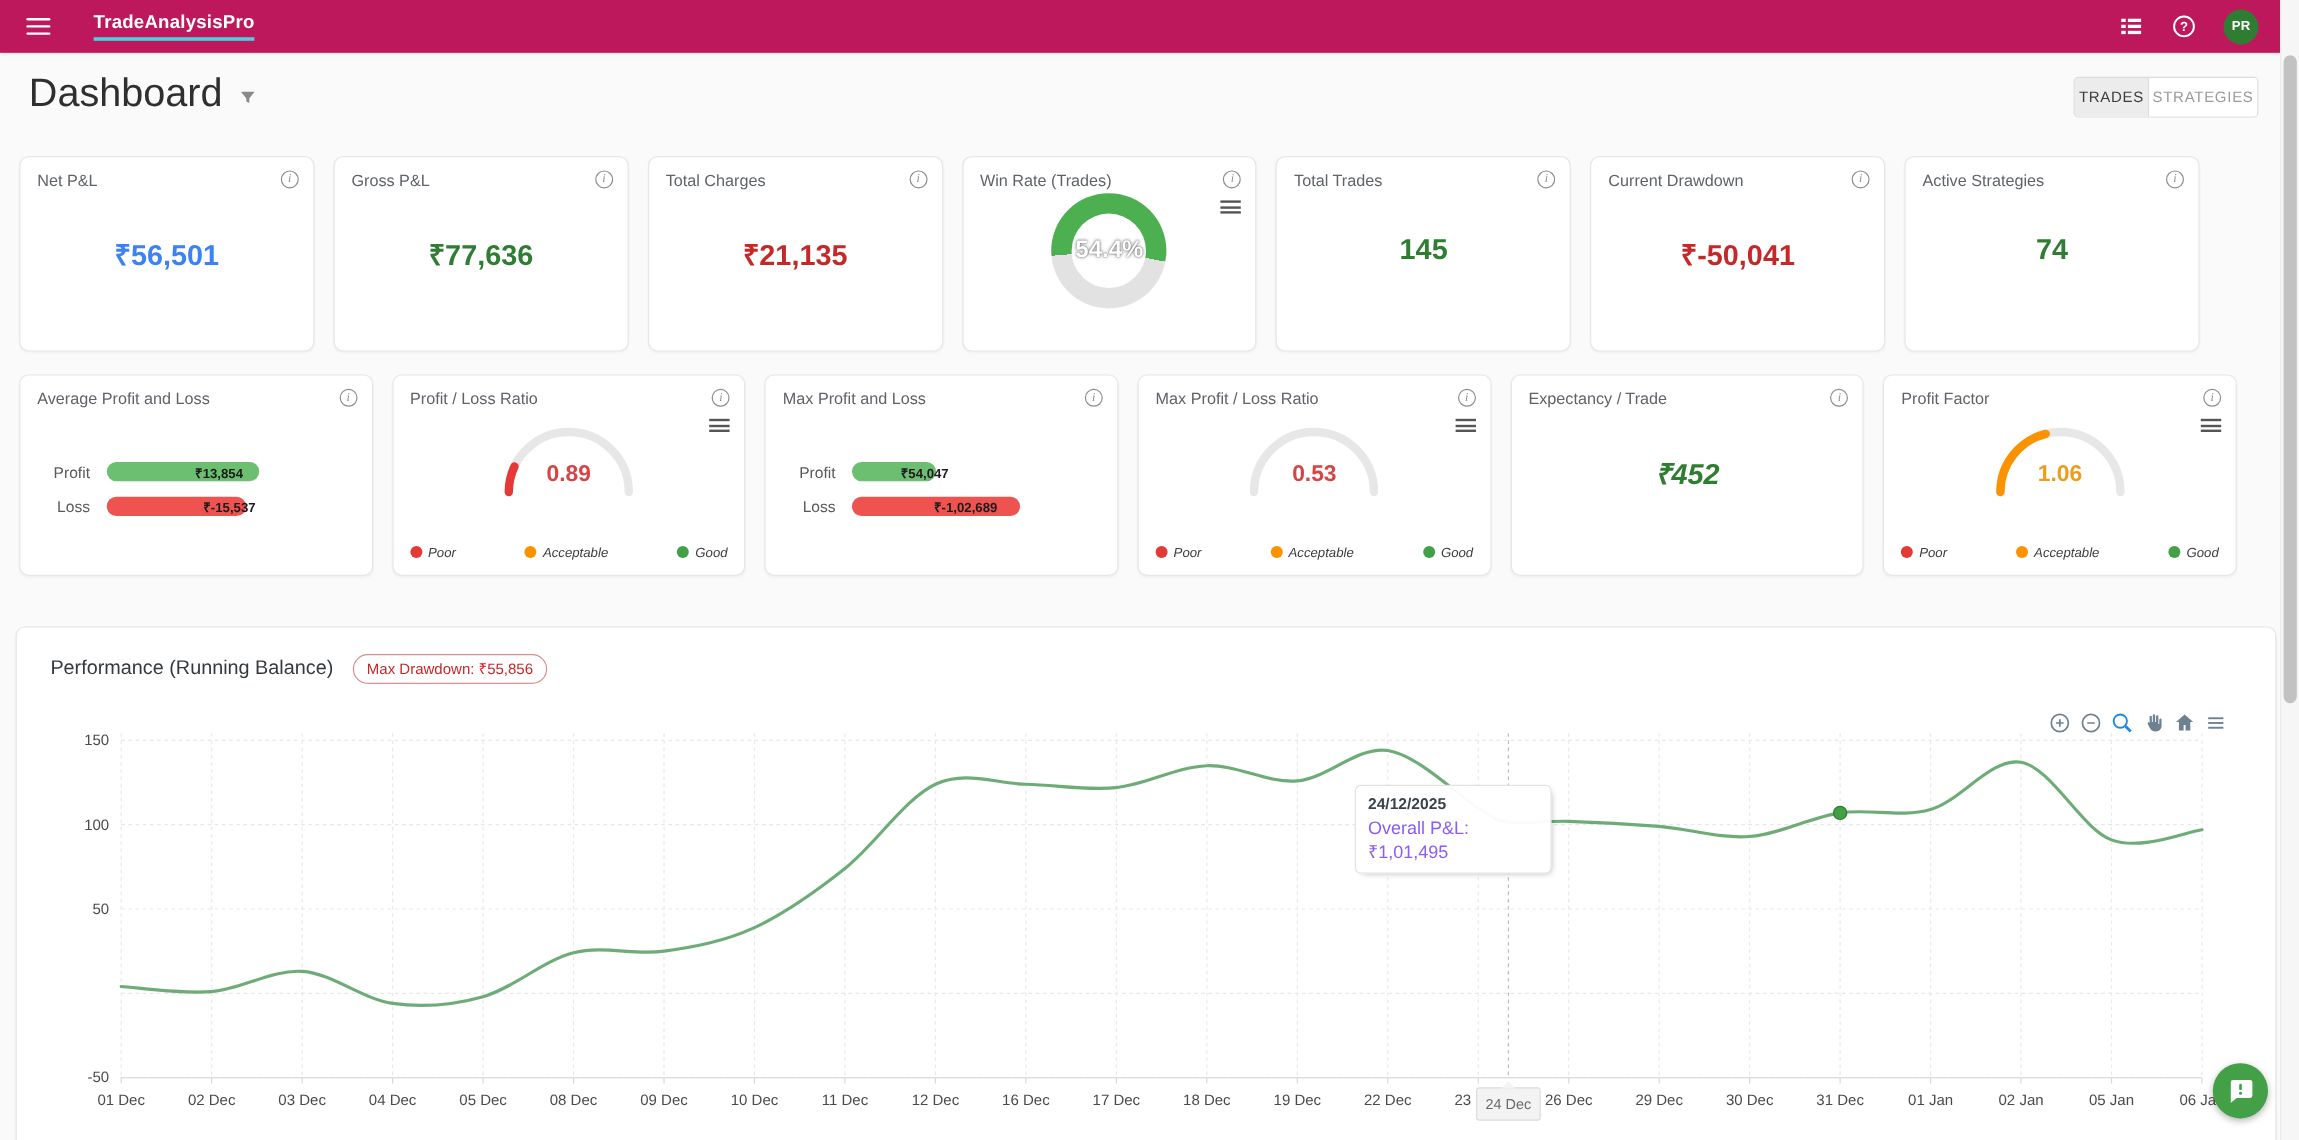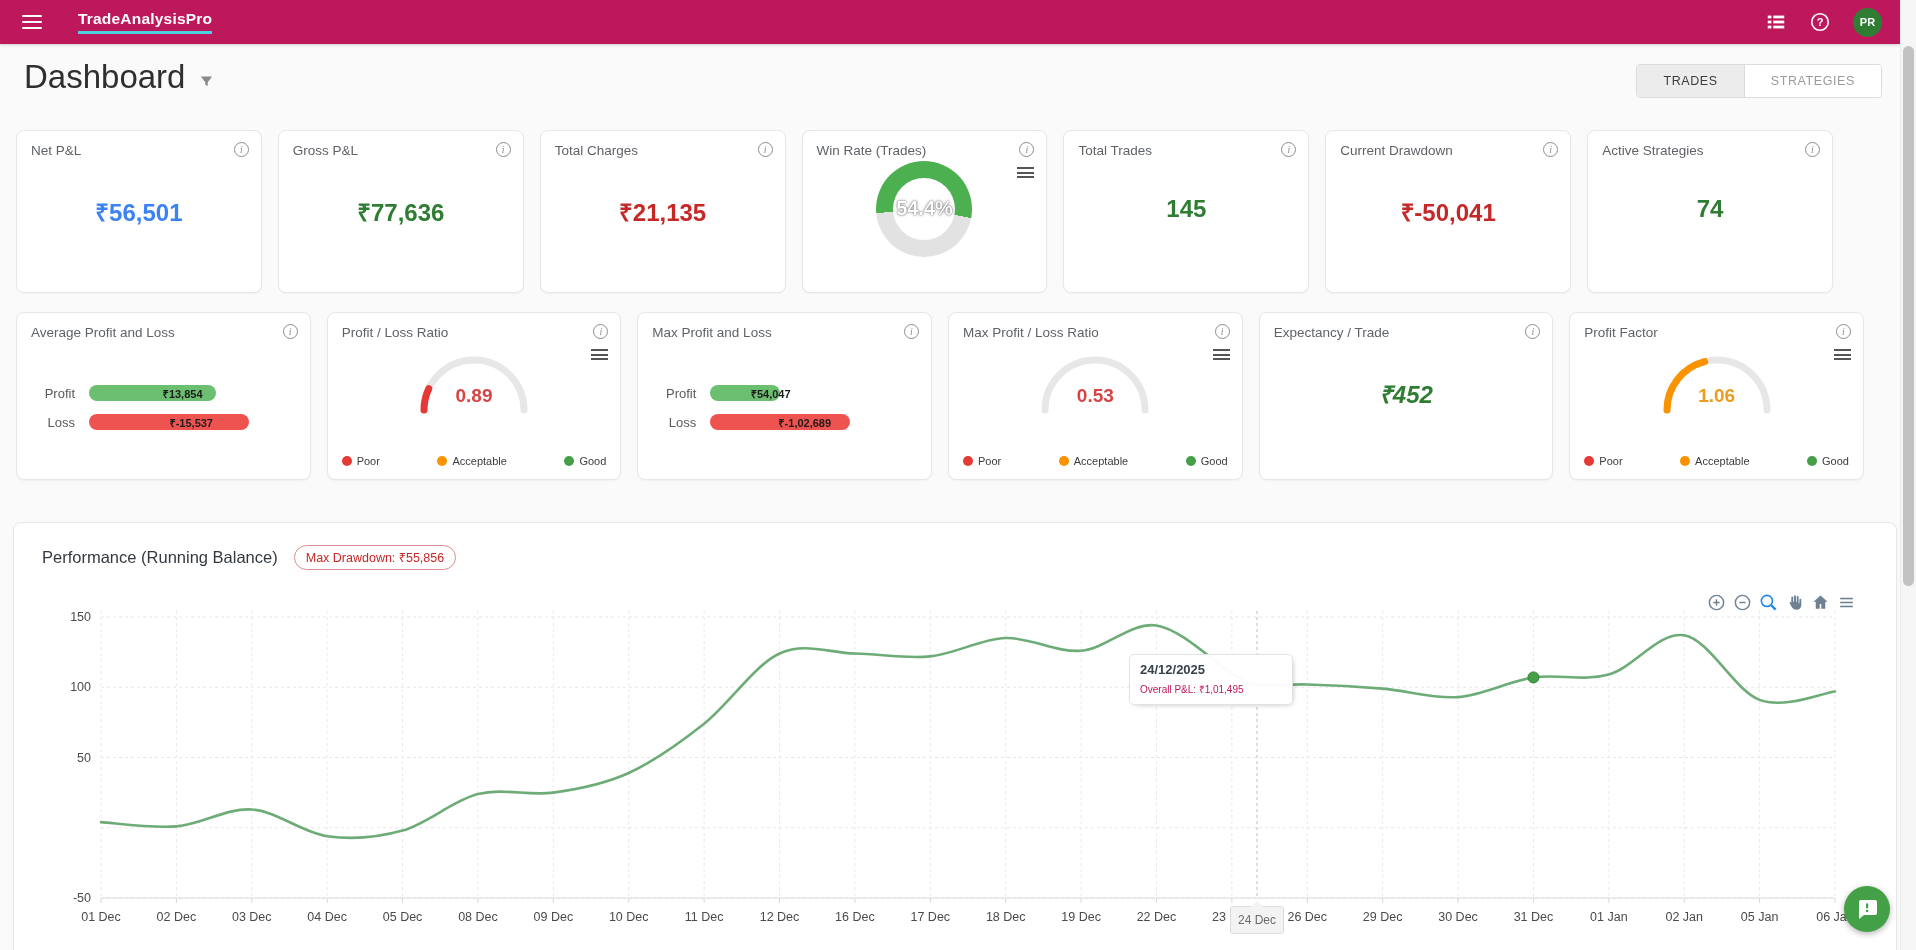--- a/index.html
+++ b/index.html
@@ -16,21 +16,21 @@
   .nav-right { margin-left:auto; display:flex; align-items:center; gap:22px; margin-right:34px; }
   .nav-icon { width:22px; height:22px; color:#fff; cursor:pointer; }
   .avatar { width:29px; height:29px; border-radius:50%; background:#2e7d32; color:#fff;
     font-size:11px; font-weight:bold; display:flex; align-items:center; justify-content:center; cursor:pointer; }
   
   .page-head { position:absolute; left:24px; top:58px; display:flex; align-items:center;text-align:right; }
   .page-title { font-size:33px; color:#2f2f2f; }
   .funnel { margin-left:14px; margin-top:8px; cursor:pointer; }
   .toggle-group { position:absolute; right:34px; top:64px; display:flex; border:1px solid #dcdcdc;
     border-radius:4px; overflow:hidden; background:#fff; }
-  .toggle-btn { padding:9px 26px; font-size:12.5px; letter-spacing:.6px; color:#9b9b9b;
+  .toggle-btn { padding:9px 3px; font-size:12.5px; letter-spacing:.6px; color:#9b9b9b;
     background:#fff; cursor:pointer; border:none; font-family:inherit; }
   .toggle-btn.active { background:#ececec; color:#3d3d3d; border-right:1px solid #dcdcdc; }
   
   .row1 { position:absolute; left:16px; top:130px; width:1817px; display:grid;
     grid-template-columns:repeat(7,1fr); gap:16px; }
   .row2 { position:absolute; left:16px; top:312px; width:1848px; display:grid;
     grid-template-columns:repeat(6,1fr); gap:16px; }
   .card { position:relative; background:#fff; border:1px solid #e7e7e7; border-radius:8px;
     box-shadow:0 1px 2px rgba(0,0,0,.04); }
   .row1 .card { height:163px; }
@@ -52,37 +52,37 @@
   
   .pl-rows { position:absolute; left:14px; top:72px; right:14px; }
   .pl-row { display:flex; align-items:center; height:16px; margin-bottom:13px; }
   .pl-row-label { width:44px; text-align:right; font-size:13px; color:#5a5a5a; margin-right:14px; }
   .pl-bar { position:relative; height:16px; border-radius:8px; }
   .pl-bar-val { position:absolute; top:1px; font-size:11px; font-weight:bold; color:#1c1c1c; white-space:nowrap; }
   
   .gauge-wrap { position:absolute; left:50%; top:34px; transform:translateX(-50%); width:130px; height:70px; }
   .gauge-val { position:absolute; left:0; right:0; top:38px; text-align:center; font-size:19px; font-weight:bold; }
   .legend { position:absolute; left:14px; right:14px; bottom:12px; display:flex; justify-content:space-between; }
-  .legend-item { display:flex; align-items:center; font-size:11px; color:#3c3c3c; }
+  .legend-item { display:flex; align-items:flex-start; font-size:11px; color:#3c3c3c;font-style:italic; }
   .legend-dot { width:10px; height:10px; border-radius:50%; margin-right:5px; }
   
   .chart-card { position:absolute; left:13px; top:522px; width:1884px; height:440px; background:#fff;
     border:1px solid #e7e7e7; border-radius:8px; box-shadow:0 1px 2px rgba(0,0,0,.04); }
   .chart-head { position:absolute; left:28px; top:22px; display:flex; align-items:center; gap:16px;justify-content:center; }
   .chart-title { font-size:16.5px; color:#333a3f; }
   .dd-badge { border:1px solid #d98f8f; color:#c62828; border-radius:13px; font-size:12.5px; padding:3px 11px; }
   .chart-toolbar { position:absolute; right:40px; top:70px; display:flex; gap:7px; z-index:5; }
   .tb-icon { width:19px; height:19px; color:#6e8192; cursor:pointer; }
   .tb-icon.active { color:#1e88e5; }
   .chart-svg { position:absolute; left:0; top:0; }
   .apex-tooltip { position:absolute; left:1115px; top:131px; width:164px; background:rgba(255,255,255,.96);
     border:1px solid #e3e3e3; border-radius:5px; box-shadow:2px 2px 6px -4px rgba(0,0,0,.45);
     padding:7px 10px 8px; z-index:6; }
   .apex-tooltip .tt-date { font-size:13px; font-weight:bold; color:#37424a; margin-bottom:5px; }
-  .apex-tooltip .tt-val { font-size:10px; color:#be185d; }
+  .apex-tooltip .tt-val { font-size:15px; color:#8b5cf6; }
   .xaxis-tooltip { position:absolute; top:383px; width:54px; height:28px; background:#f3f3f3;
     border:1px solid #dcdcdc; border-radius:3px; color:#6b6b6b; font-size:12px; display:flex;
     align-items:center; justify-content:center; z-index:6; }
   .xaxis-tooltip:before { content:""; position:absolute; top:-6px; left:50%; margin-left:-6px;
     border-left:6px solid transparent; border-right:6px solid transparent; border-bottom:6px solid #f3f3f3; }
   
   .scrollbar { position:absolute; right:0; top:0; width:16px; height:950px; background:#f6f6f6;
     border-left:1px solid #ebebeb; z-index:40; }
   .scroll-thumb { position:absolute; left:2px; right:2px; top:46px; height:540px; background:#c2c2c2; border-radius:7px; }
   .fab { position:absolute; right:26px; bottom:18px; width:46px; height:46px; border-radius:50%;
@@ -181,21 +181,21 @@
     <div class="info-icon">i</div>
     <div class="pl-rows">
         <div class="pl-row">
           <div class="pl-row-label">Profit</div>
           <div class="pl-bar" style="width: 127px; background: rgb(108, 191, 112);">
             <div class="pl-bar-val" style="left: 73.6px;">₹13,854</div>
           </div>
         </div>
         <div class="pl-row">
           <div class="pl-row-label">Loss</div>
-          <div class="pl-bar" style="width: 160px; background: rgb(239, 83, 80);">
+          <div class="pl-bar" style="width: 116px; background: rgb(239, 83, 80);">
             <div class="pl-bar-val" style="left: 80.4px;">₹-15,537</div>
           </div>
         </div>
       </div>
   </div>
 
   <div class="card">
     <div class="card-title">Profit / Loss Ratio</div>
     <div class="info-icon">i</div>
     <div class="mini-menu">

